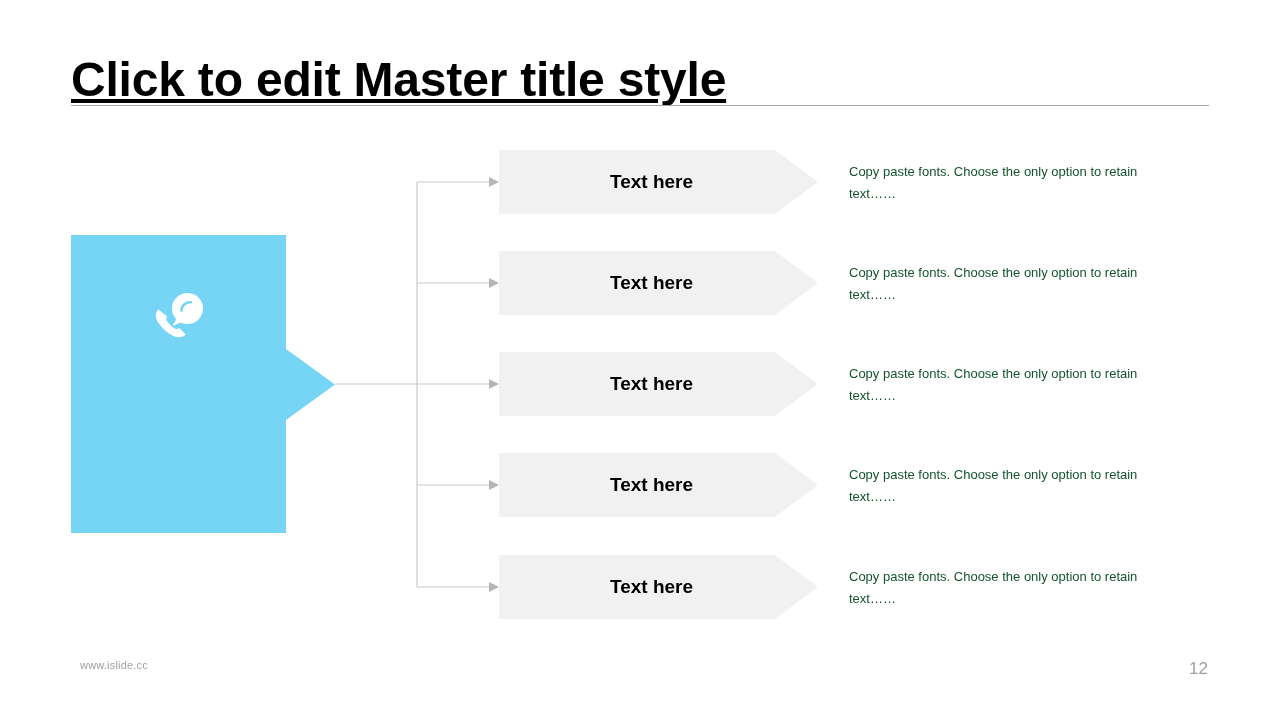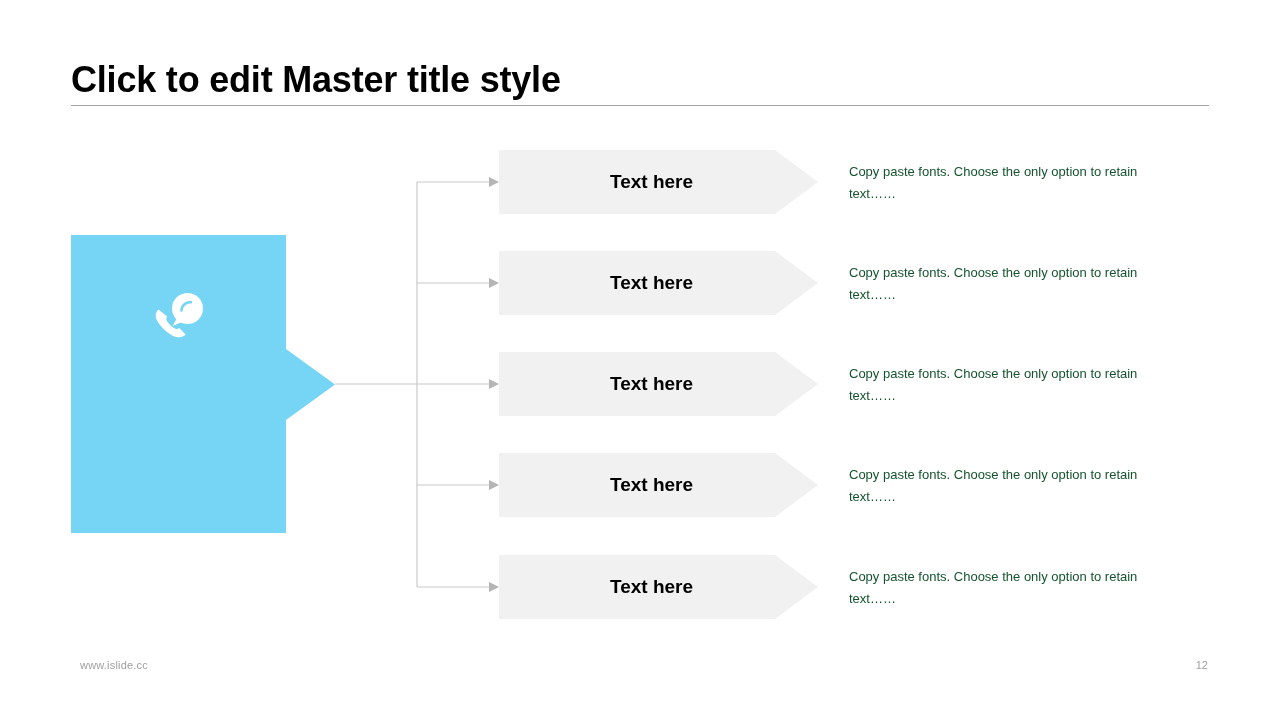--- a/index.html
+++ b/index.html
@@ -16,26 +16,27 @@
     -webkit-font-smoothing: antialiased;
   }
 
   
   #slide-title {
     position: absolute;
     left: 71px;
     top: 58px;
     width: 1140px;
     height: 48px;
-    font-size: 36px;
+    font-size: 48px;
     font-weight: bold;
     color: #000000;
     letter-spacing: -0.2px;
     line-height: 44px;
     white-space: nowrap;
+    text-decoration: underline;
   }
   #title-rule {
     position: absolute;
     left: 71px;
     top: 105px;
     width: 1138px;
     height: 1px;
     background: #a6a6a6;
   }
 
@@ -135,21 +136,21 @@
     left: 80px;
     top: 659px;
     font-size: 11px;
     color: #a0a0a0;
     letter-spacing: 0.2px;
   }
   #page-number {
     position: absolute;
     left: 1178px;
     top: 659px;
-    font-size: 11px;
+    font-size: 17px;
     color: #a0a0a0;
     text-align: right;
     width: 30px;
   }
 </style>
 </head>
 <body>
 
 <div id="slide-title">Click to edit Master title style</div>
 <div id="title-rule"></div>

